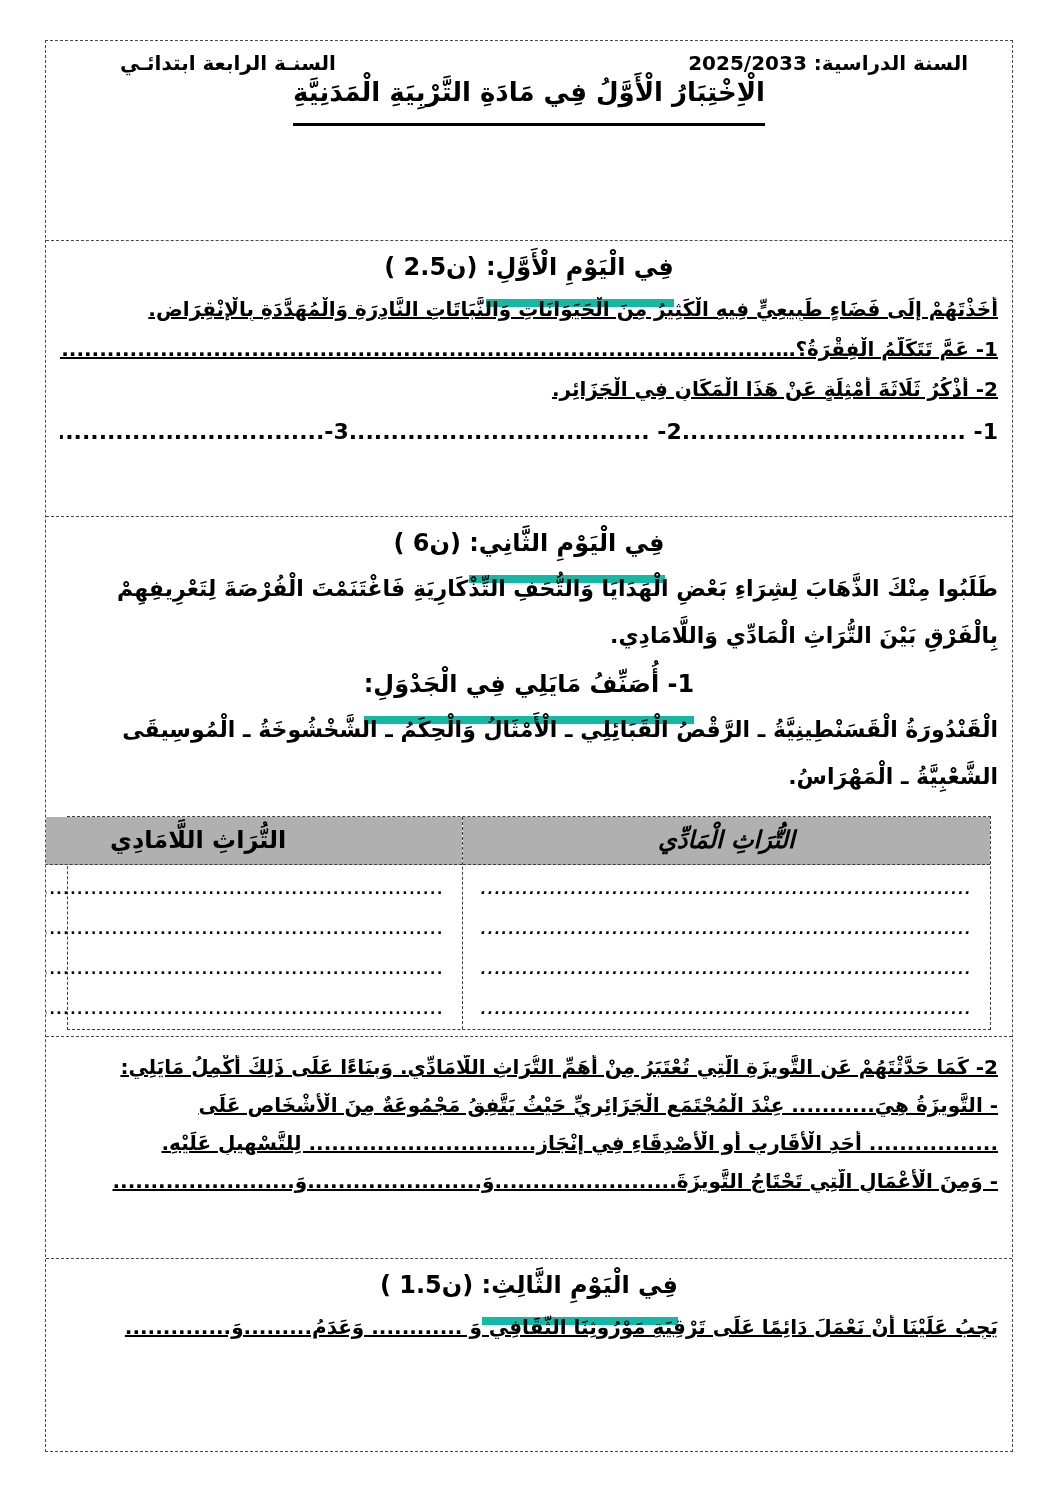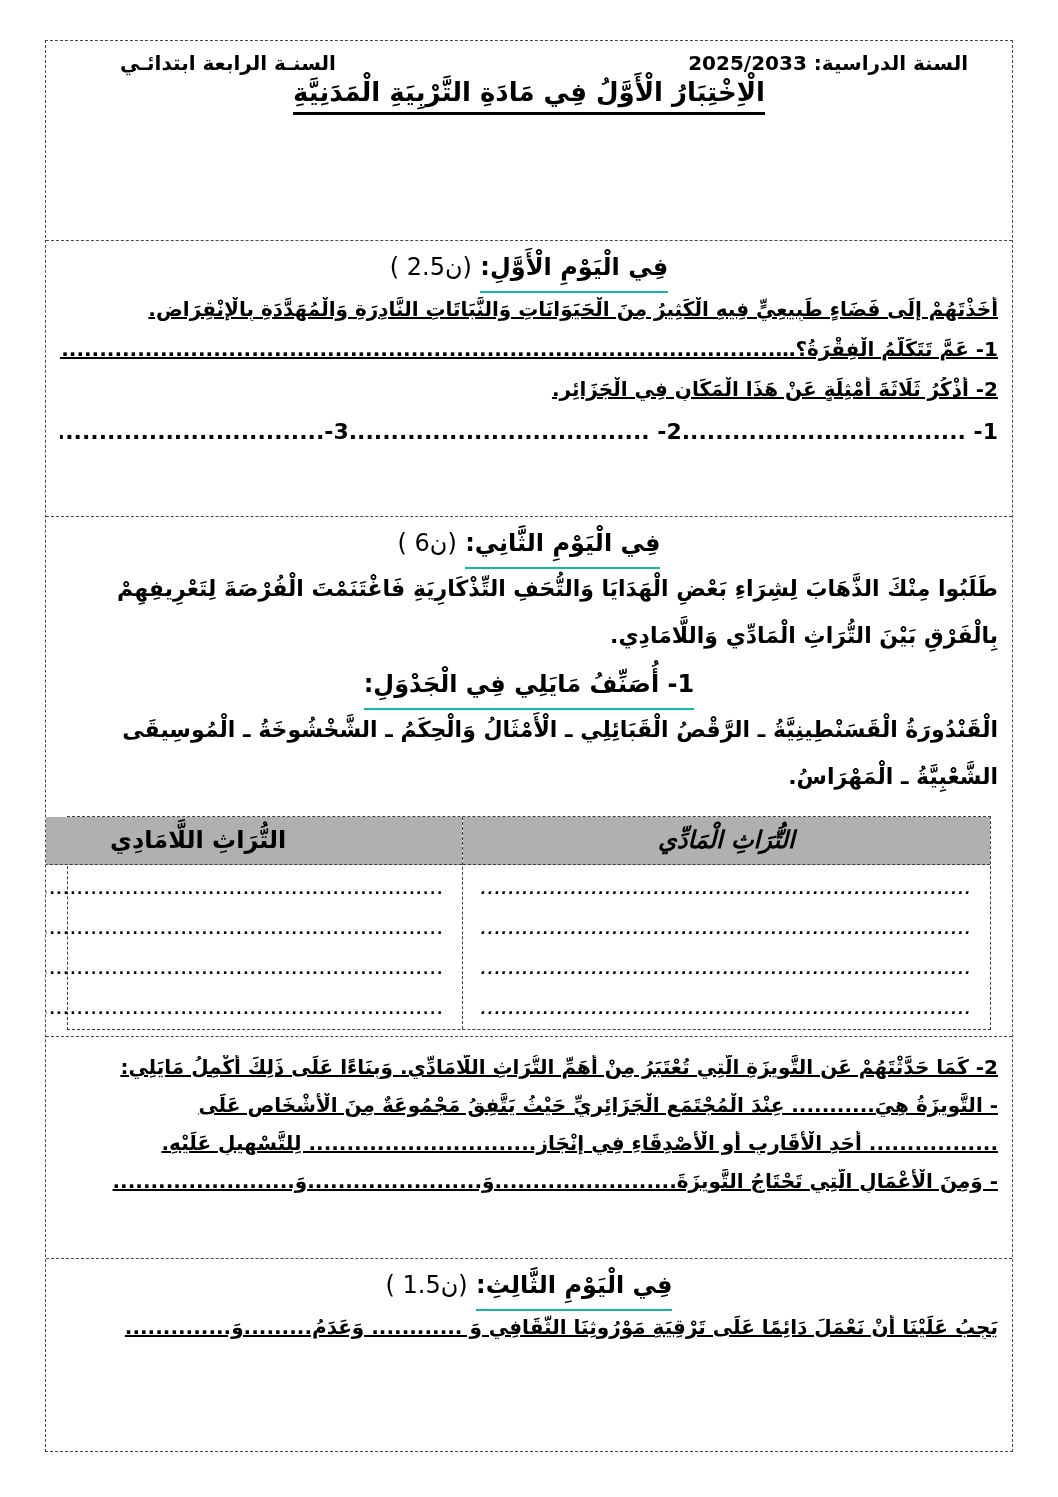--- a/index.html
+++ b/index.html
@@ -17,26 +17,26 @@
   .section { box-sizing:border-box; border-bottom:1px dashed #4a4a4a; padding:4px 14px; overflow:hidden; }
   .s-header { height:200px; }
   .s-day1   { height:276px; }
   .s-day2   { height:520px; }
   .s-day2b  { height:222px; }
   .s-day3   { flex:1; border-bottom:none; }
 
   .top-row { display:flex; justify-content:space-between; align-items:flex-start;
              font-size:20px; padding:6px 30px 0 60px; }
   .title-wrap { text-align:center; margin-top:2px; }
-  .main-title { display:inline-block; font-size:26px; border-bottom:3px solid #000; padding-bottom:5px; }
+  .main-title { display:inline-block; font-size:26px; border-bottom:3px solid #000; padding-bottom:16px; }
   .intro-text { font-size:22px; line-height:1.95; text-align:center; margin-top:6px; padding:0 4px; }
 
   .day-heading { text-align:center; font-size:24px; margin:8px 0 2px; }
-  .h-underline { border-bottom:2px solid #14b8a6; padding-bottom:10px; }
-  .pts { font-weight:normal;margin-top:24px; }
+  .h-underline { border-bottom:8px solid #14b8a6; padding-bottom:18px; }
+  .pts { font-weight:bold;margin-top:24px; }
 
   .para { font-size:22px; line-height:2.15; text-align:right; margin-top:8px; }
   .line-r { font-size:20px; text-align:right; white-space:nowrap; overflow:hidden; margin-top:16px;text-decoration:underline; }
   .line-c { font-size:22px; text-align:center; white-space:nowrap; overflow:hidden; margin-top:18px; }
 
   .sub-heading { text-align:center; font-size:24px; margin-top:10px; }
 
   .heritage-table { width:calc(100% - 16px); margin:16px auto 0; border:1px dashed #3d3d3d; display:flex; direction:rtl; }
   .t-col { flex:1; box-sizing:border-box; }
   .t-col:first-child { border-inline-end:1px dashed #3d3d3d;font-style:italic; }

